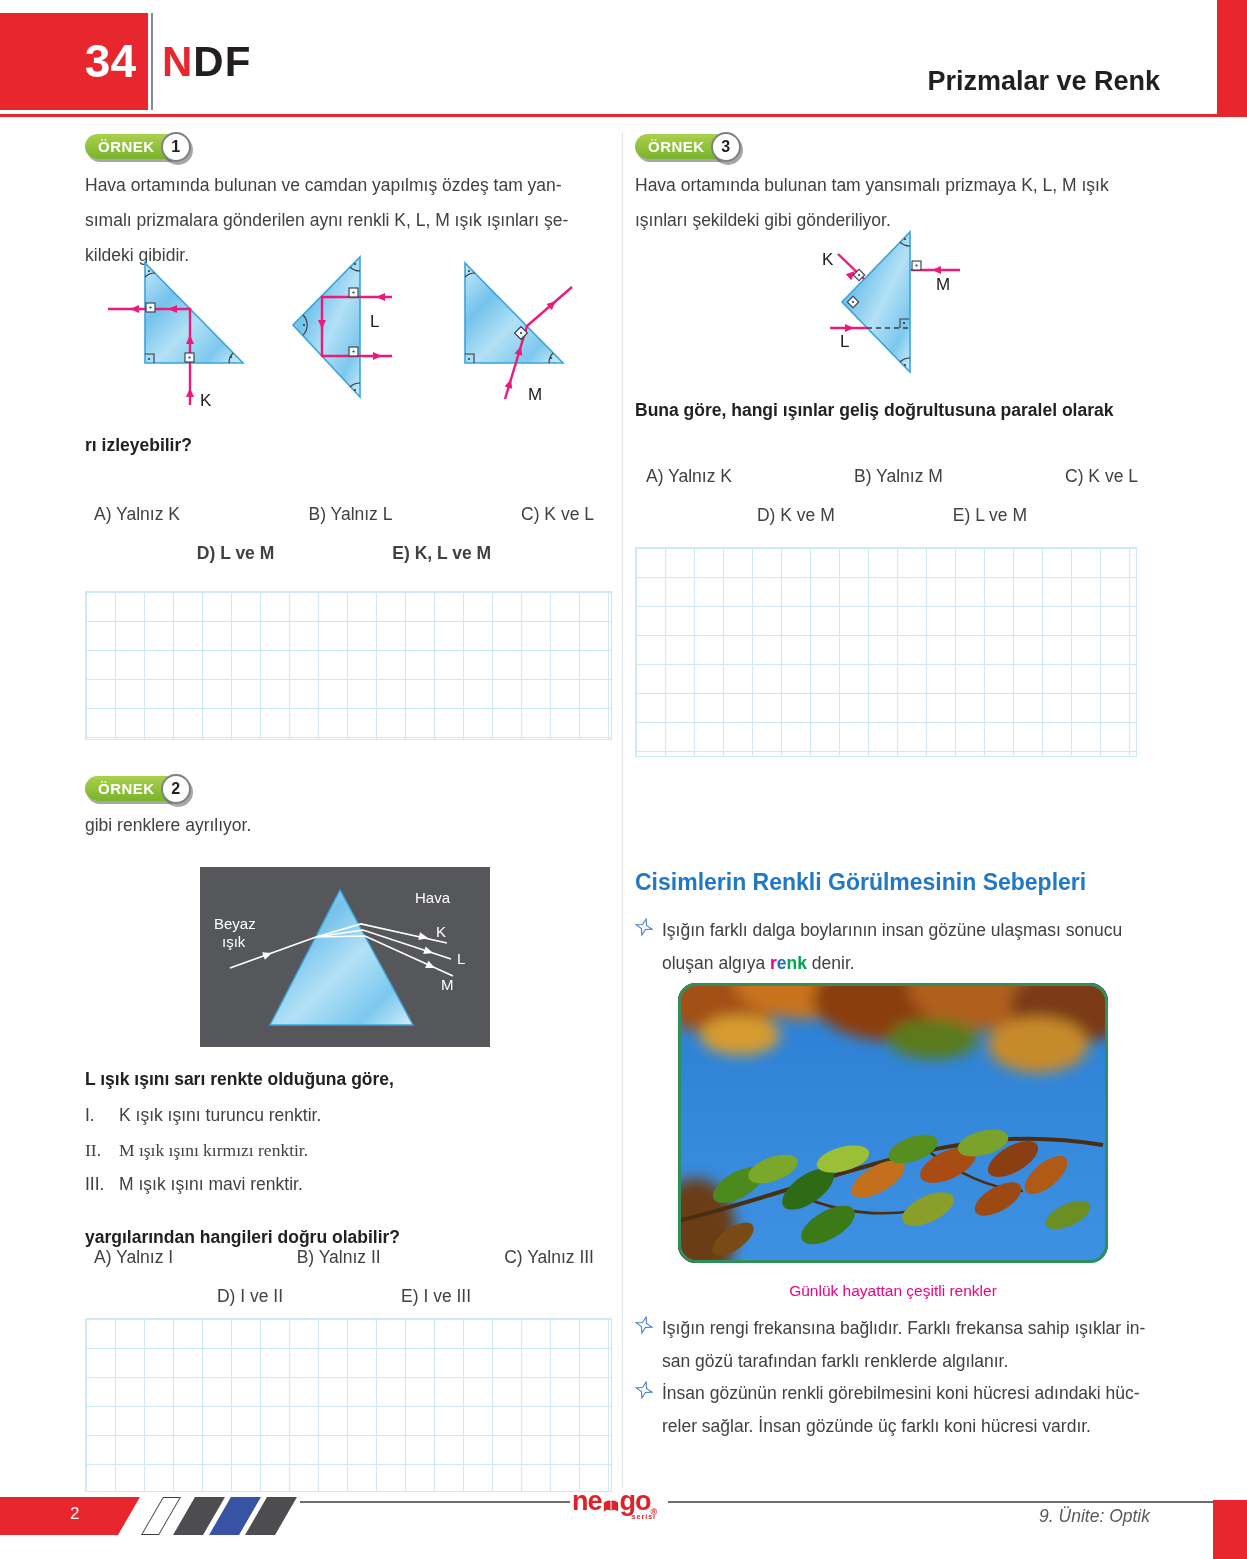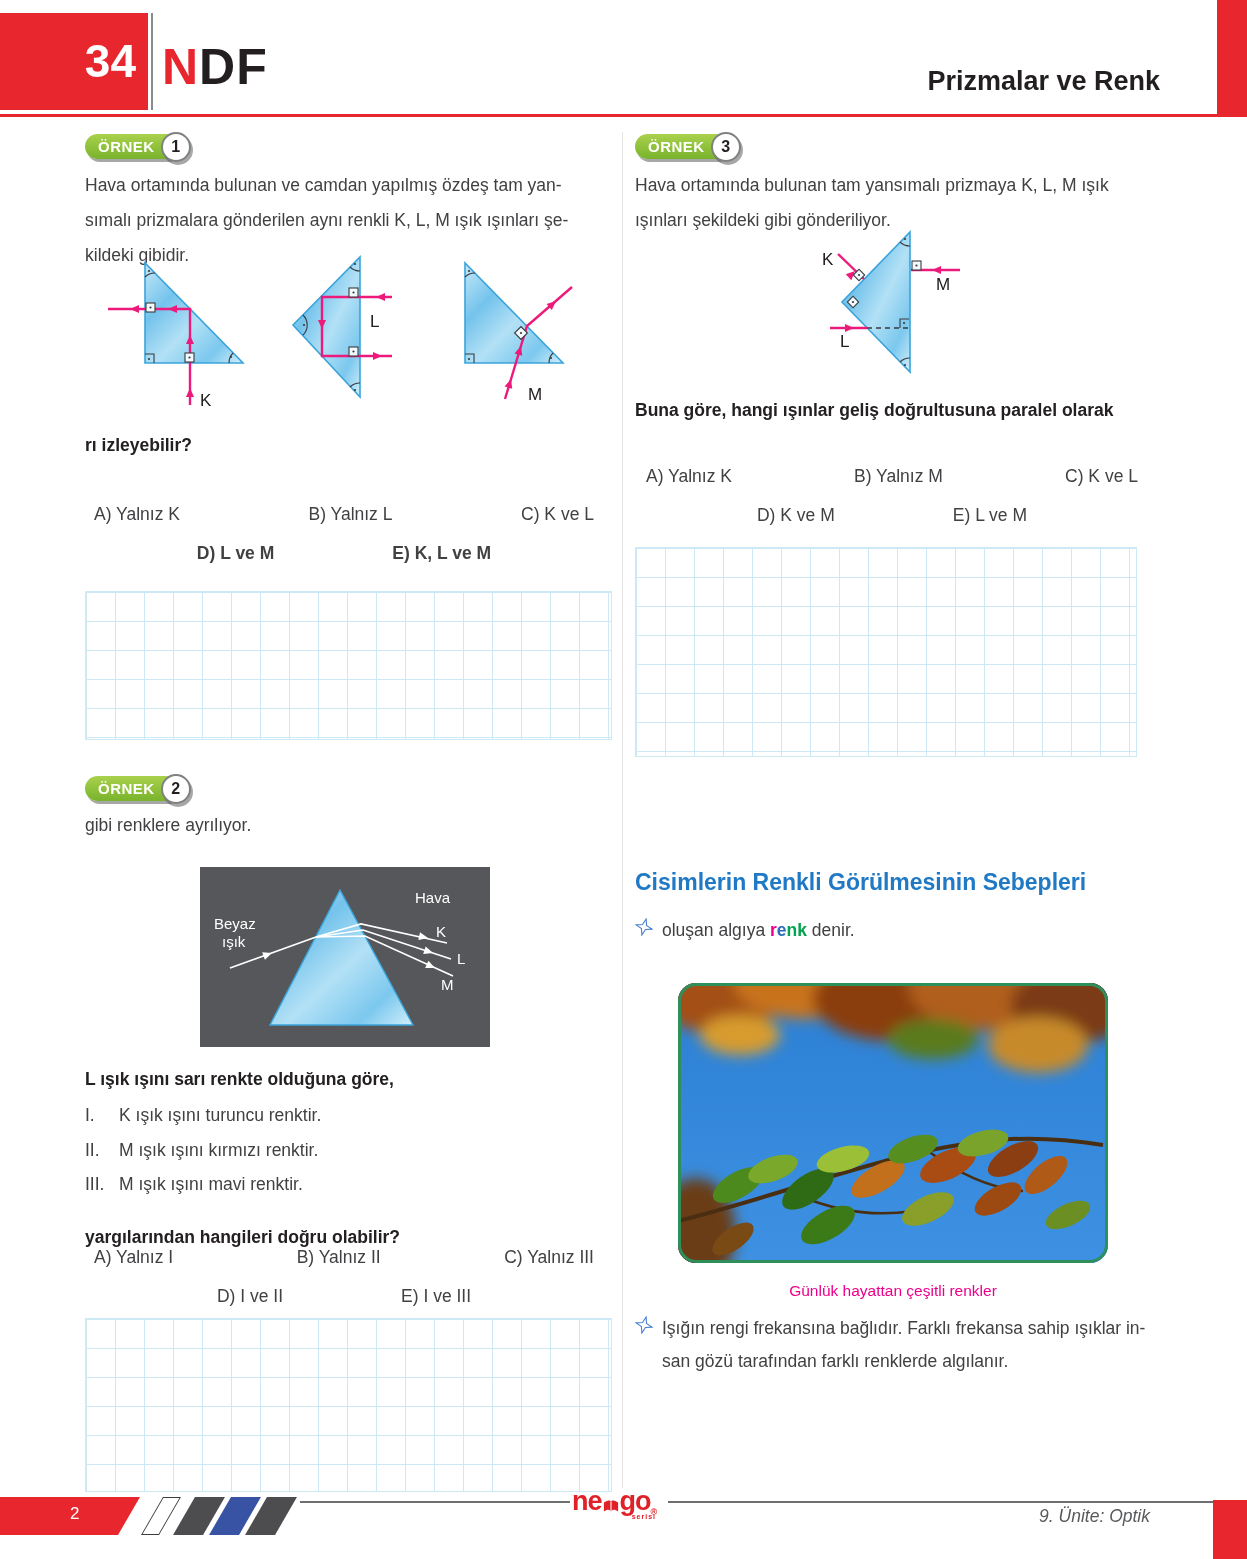--- a/index.html
+++ b/index.html
@@ -4,21 +4,21 @@
 <style>
   html,body{margin:0;padding:0;background:#fff;}
   .page{position:relative;width:1247px;height:1559px;background:#fff;overflow:hidden;
         font-family:"Liberation Sans", sans-serif;color:#3e3e40;}
   .abs{position:absolute;}
 
   
   .hdr-redbox{position:absolute;left:0;top:13px;width:148px;height:97px;background:#e8262d;
               color:#fff;font-size:46px;font-weight:bold;text-align:right;line-height:97px;padding-right:12px;box-sizing:border-box;}
   .hdr-divider{position:absolute;left:151px;top:13px;width:2px;height:97px;background:#8a8a8d;}
-  .hdr-brand{position:absolute;left:162px;top:38px;font-size:50px;font-weight:bold;color:#231f20;letter-spacing:1px;}
+  .hdr-brand{position:absolute;left:162px;top:38px;font-size:42px;font-weight:bold;color:#231f20;letter-spacing:1px;}
   .hdr-brand .n{color:#e8262d;}
   .hdr-title{position:absolute;left:700px;top:66px;width:460px;text-align:right;font-size:27px;font-weight:bold;color:#231f20;}
   .hdr-rule{position:absolute;left:0;top:114px;width:1247px;height:3px;background:#e8262d;}
   .hdr-redstrip{position:absolute;left:1217px;top:0;width:30px;height:114px;background:#e8262d;}
   .col-divider{position:absolute;left:622px;top:132px;width:1px;height:1356px;background:#e4e4e4;}
 
   
   .ornek{position:absolute;height:27px;display:flex;align-items:center;}
   .ornek .pill{display:inline-block;background:linear-gradient(#aad14d,#79b32c);color:#fff;font-weight:bold;
                font-size:15px;letter-spacing:.5px;padding:4px 24px 4px 13px;border-radius:14px;
@@ -235,21 +235,21 @@
     <text class="wlabel" x="241" y="123">M</text>
   </svg>
 
   <div class="qbold" style="left:85px;top:1062px;">
     <div>L ışık ışını sarı renkte olduğuna göre,</div>
   </div>
   <div class="item" style="left:85px;top:1098px;">
     <span class="rn">I.</span>
     <span>K ışık ışını turuncu renktir.</span>
   </div>
-  <div class="item" style="left:85px;top:1133px;">
+  <div class="item" style="left:85px;top:1133px;font-family:Liberation Serif, serif;">
     <span class="rn">II.</span>
     <span>M ışık ışını kırmızı renktir.</span>
   </div>
   <div class="item" style="left:85px;top:1167px;">
     <span class="rn">III.</span>
     <span>M ışık ışını mavi renktir.</span>
   </div>
   <div class="qbold" style="left:85px;top:1200px;margin-top:20px;">
     <div>yargılarından hangileri doğru olabilir?</div>
   </div>
@@ -325,20 +325,21 @@
   </div>
   <div class="grid" style="left:635px;top:547px;width:500px;height:208px;"></div>
 
   <div class="sec-title" style="left:635px;top:869px;">Cisimlerin Renkli Görülmesinin Sebepleri</div>
 
   <div class="bullet" style="left:635px;top:914px;">
     <svg class="star" width="18" height="18" viewBox="0 0 26 26">
       <path d="M13 1 L16 10 L25 13 L16 16 L13 25 L10 16 L1 13 L10 10 Z" fill="#ffffff" stroke="#4a7fd0" stroke-width="1.6" transform="rotate(15 13 13)"></path>
     </svg>
     <div class="btxt">
+      <div>Işığın farklı dalga boylarının insan gözüne ulaşması sonucu</div>
       <div><span>oluşan algıya </span><span class="renk"><span style="color: rgb(236, 0, 140);">r</span><span style="color: rgb(42, 110, 187);">e</span><span style="color: rgb(0, 166, 81);">n</span><span style="color: rgb(0, 162, 74);">k</span></span><span> denir.</span></div>
     </div>
   </div>
 
   <div class="photo-frame" style="left:678px;top:983px;width:430px;height:280px;">
     <svg width="430" height="280" viewBox="0 0 430 280">
       <defs>
         <linearGradient id="sky" x1="0" y1="0" x2="0" y2="1">
           <stop offset="0" stop-color="#2b7fd4"></stop>
             <stop offset="1" stop-color="#3e91e2"></stop>
@@ -389,20 +390,29 @@
   <div class="bullet" style="left:635px;top:1312px;">
     <svg class="star" width="18" height="18" viewBox="0 0 26 26">
       <path d="M13 1 L16 10 L25 13 L16 16 L13 25 L10 16 L1 13 L10 10 Z" fill="#ffffff" stroke="#4a7fd0" stroke-width="1.6" transform="rotate(15 13 13)"></path>
     </svg>
     <div class="btxt">
       <div>Işığın rengi frekansına bağlıdır. Farklı frekansa sahip ışıklar in-</div>
       <div>san gözü tarafından farklı renklerde algılanır.</div>
     </div>
   </div>
 
+  <div class="bullet" style="left:635px;top:1377px;">
+    <svg class="star" width="18" height="18" viewBox="0 0 26 26">
+      <path d="M13 1 L16 10 L25 13 L16 16 L13 25 L10 16 L1 13 L10 10 Z" fill="#ffffff" stroke="#4a7fd0" stroke-width="1.6" transform="rotate(15 13 13)"></path>
+    </svg>
+    <div class="btxt">
+      <div>İnsan gözünün renkli görebilmesini koni hücresi adındaki hüc-</div>
+      <div>reler sağlar. İnsan gözünde üç farklı koni hücresi vardır.</div>
+    </div>
+  </div>
 
   <div class="ft-red"></div>
   <div class="ft-page">2</div>
   <div class="slash outline"></div>
   <div class="slash g1"></div>
   <div class="slash bl"></div>
   <div class="slash g2"></div>
   <div class="ft-line" style="left:300px;width:270px;"></div>
   <div class="ft-line" style="left:668px;width:545px;"></div>
 

